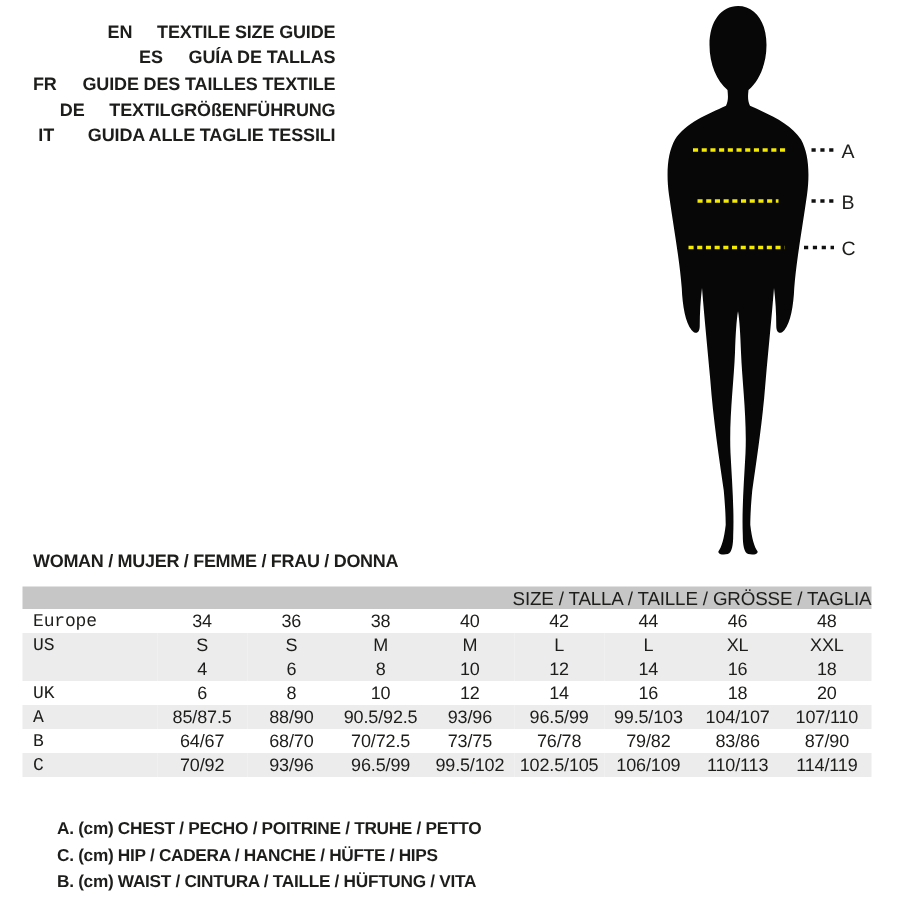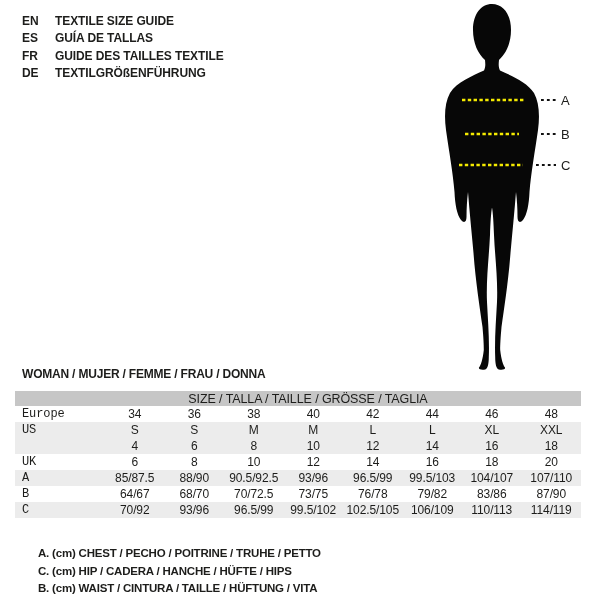--- a/index.html
+++ b/index.html
@@ -5,21 +5,21 @@
   html,body{margin:0;padding:0;background:#fff;}
   body{
     width:600px;height:600px;overflow:hidden;
     font-family:"Liberation Sans", sans-serif;
     color:var(--text,#1d1d1b);
   }
   .canvas{position:relative;width:600px;height:600px;background:var(--background,#fff);}
 
   
   .lang-block{position:absolute;left:22px;top:13px;}
-  .lang-row{display:flex;line-height:17.3px;font-size:12px;font-weight:700;letter-spacing:-0.1px;white-space:nowrap;}
+  .lang-row{display:flex;line-height:17.3px;font-size:12px;font-weight:700;letter-spacing:-0.1px;white-space:nowrap;justify-content:flex-end;}
   .lang-code{width:33px;flex:0 0 33px;}
 
   
   .figure{position:absolute;left:407px;top:3px;width:178px;height:370px;}
   .figure svg{position:absolute;left:0;top:0;}
   .figure path{fill:var(--silhouette,#070707);}
   .yline{stroke:var(--measure-line,#f4ea00);stroke-width:2.4;stroke-dasharray:3.4 2.4;fill:none;}
   .bline{stroke:var(--dash,#111);stroke-width:2.2;stroke-dasharray:2.8 3.1;fill:none;}
   .m-label{position:absolute;left:154px;width:18px;font-size:13px;line-height:16px;}
   .m-label.a{top:90px;}
@@ -29,21 +29,21 @@
   
   .section-title{position:absolute;left:22px;top:367px;font-size:12px;font-weight:700;letter-spacing:-0.2px;white-space:nowrap;}
 
   
   table.size-table{
     position:absolute;left:15px;top:391px;width:566px;
     border-collapse:collapse;table-layout:fixed;
   }
   table.size-table th{
     background:var(--table-header-bg,#c6c6c6);
-    font-weight:400;font-size:12.5px;text-align:center;
+    font-weight:400;font-size:12.5px;text-align:right;
     height:15px;padding:0 0 0 20px;letter-spacing:-0.1px;
   }
   table.size-table td{
     font-size:12px;font-weight:400;text-align:center;
     height:16px;padding:0;letter-spacing:-0.1px;
   }
   table.size-table td.row-label{text-align:left;padding-left:7px;font-family:Liberation Mono, monospace;}
   table.size-table tr.shaded{background:var(--row-shaded-bg,#ececec);}
   col.label-col{width:90px;}
 
@@ -65,20 +65,24 @@
       <span class="lang-code">ES</span>
       <span class="lang-label">GUÍA DE TALLAS</span>
     </div>
     <div class="lang-row">
       <span class="lang-code">FR</span>
       <span class="lang-label">GUIDE DES TAILLES TEXTILE</span>
     </div>
     <div class="lang-row">
       <span class="lang-code">DE</span>
       <span class="lang-label">TEXTILGRÖßENFÜHRUNG</span>
+    </div>
+    <div class="lang-row">
+      <span class="lang-code">IT</span>
+      <span class="lang-label">GUIDA ALLE TAGLIE TESSILI</span>
     </div>
   </div>
 
   <div class="figure">
     <svg width="178" height="370" viewBox="0 0 178 370" aria-hidden="true">
       <path d="
         M 85 1
         C 96 1 104 11 104 27
         C 104 40 99 51 92 57
         C 91.5 62 91.5 64 93 67.5

